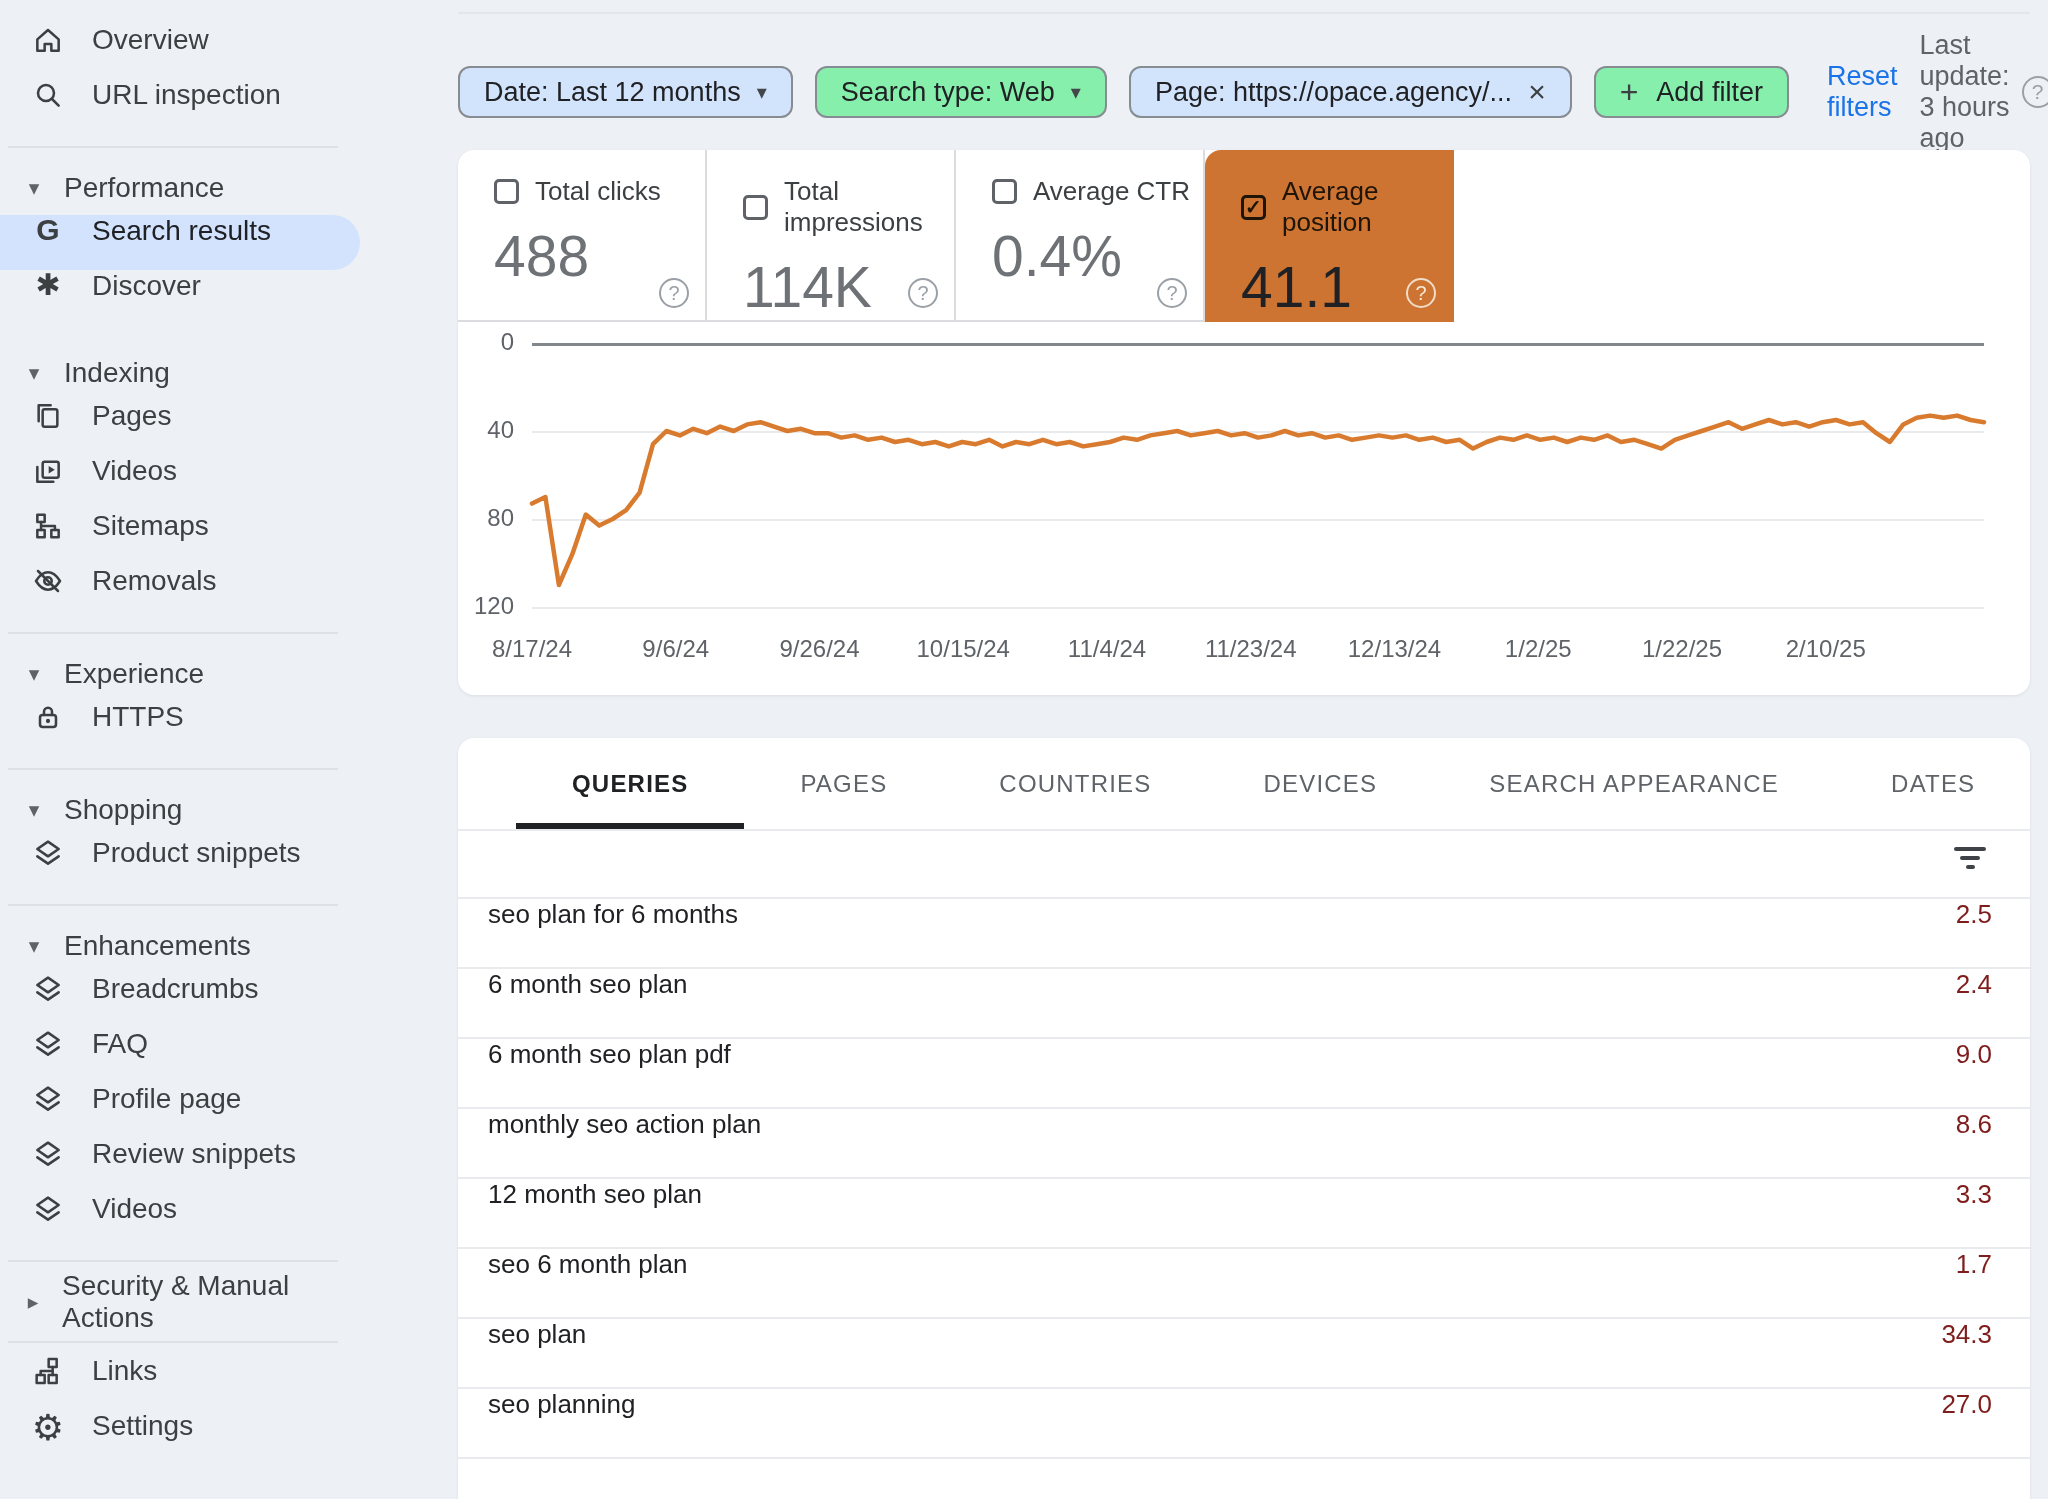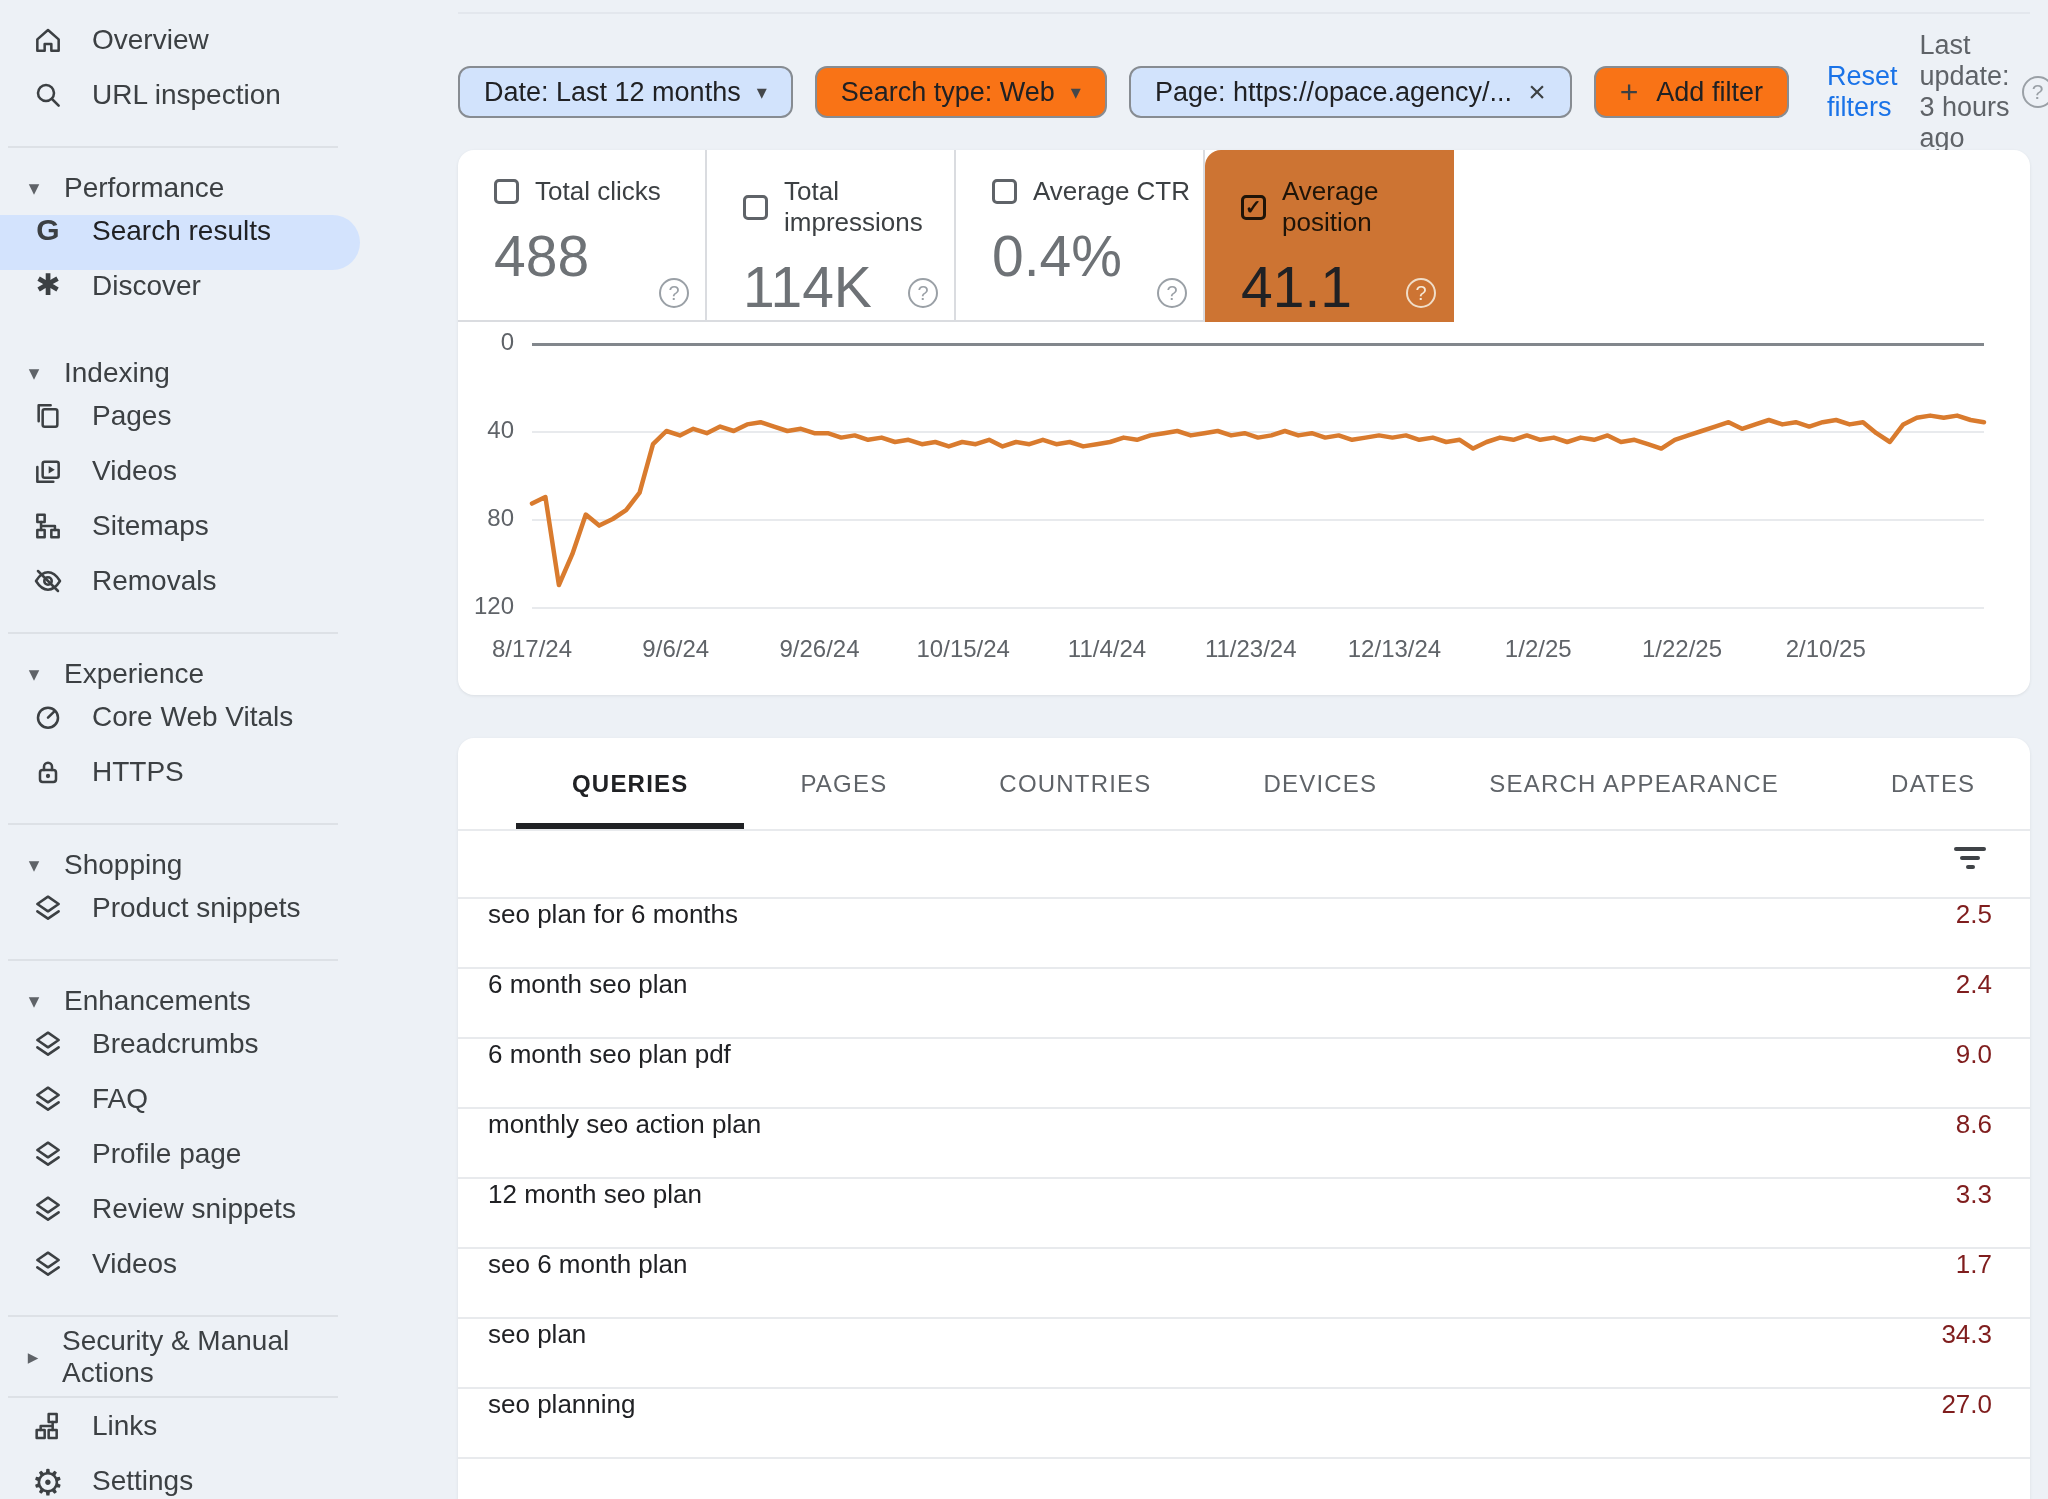--- a/index.html
+++ b/index.html
@@ -21,21 +21,21 @@
   .icon svg{width:32px;height:32px;stroke:#3c4043;fill:none;stroke-width:1.9;
     stroke-linejoin:round;stroke-linecap:round;}
   .g-glyph{font-size:30px;font-weight:700;color:#3c4043;line-height:1;}
   .star-glyph{font-size:30px;color:#3c4043;line-height:1;}
   .gear-glyph{font-size:36px;color:#3c4043;line-height:1;}
   
   .main{position:absolute;left:458px;top:0;width:1590px;height:1499px;}
   .main-topline{position:absolute;top:12px;left:0;width:1572px;border-top:2px solid #e3e7ed;}
   .filterbar{position:absolute;top:30px;left:0;width:1572px;display:flex;align-items:center;gap:22px;}
   .chip{display:flex;align-items:center;gap:16px;height:52px;padding:0 24px;box-sizing:border-box;
-    border:2px solid #878c92;border-radius:12px;font-size:27px;background:#f97316;cursor:pointer;white-space:nowrap;}
+    border:2px solid #878c92;border-radius:12px;font-size:27px;background:#86efac;cursor:pointer;white-space:nowrap;}
   .chip.blue{background:#d2e3fc;}
   .chev{font-size:20px;color:#44474a;}
   .chip-x{font-size:30px;color:#3c4043;line-height:1;}
   .chip-plus{font-size:32px;color:#3c4043;line-height:1;margin-right:2px;}
   .reset{color:#1a73e8;font-size:27px;margin-left:16px;cursor:pointer;}
   .last-update{margin-left:auto;display:flex;align-items:center;gap:12px;color:#5f6368;font-size:27px;}
   .help{width:32px;height:32px;border:2px solid #9aa0a6;border-radius:50%;color:#9aa0a6;
     font-size:21px;display:flex;align-items:center;justify-content:center;box-sizing:border-box;flex:none;}
   
   .card{position:absolute;left:0;width:1572px;background:#fff;border-radius:16px;
@@ -177,29 +177,20 @@
     <span>Removals</span>
   </div>
 
   <div class="side-divider"></div>
 
   <div class="side-header">
     <span class="tri">▾</span>
     <span>Experience</span>
   </div>
 
-  <div class="side-item">
-    <span class="icon">
-      <svg viewBox="0 0 24 24">
-          <circle cx="12" cy="12.5" r="7.5"></circle>
-          <path d="M12 12.5l4.4-4.4"></path>
-        </svg>
-      </span>
-    <span>Core Web Vitals</span>
-  </div>
 
   <div class="side-item">
     <span class="icon">
       <svg viewBox="0 0 24 24">
           <rect x="6" y="10.5" width="12" height="9" rx="2"></rect>
           <path d="M9 10.5V8a3 3 0 016 0v2.5"></path>
           <circle cx="12" cy="15" r="1.6" fill="#3c4043" stroke="none"></circle>
         </svg>
       </span>
     <span>HTTPS</span>

